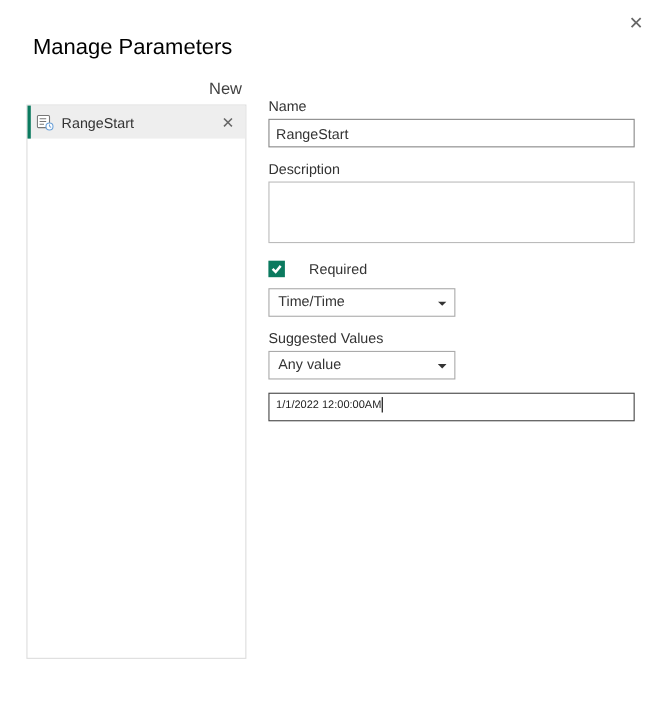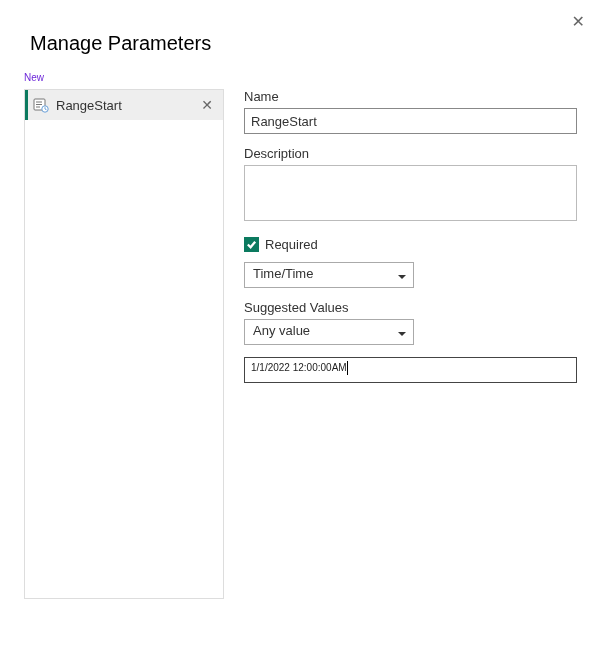--- a/index.html
+++ b/index.html
@@ -2,33 +2,33 @@
 <html><head>
   <meta charset="utf-8">
   <style>
     * { box-sizing: border-box; font-family: 'Segoe UI', Arial, sans-serif; }
     body { margin: 0; padding: 0; background: #fff; width: 601px; height: 651px; position: relative; }
     .dialog { position: relative; width: 601px; height: 651px; padding: 24px; }
     .close-x { position: absolute; top: 14px; right: 16px; color: #666; font-size: 16px; cursor: pointer; line-height: 1; }
     .title { font-size: 20px; color: #000000; font-weight: 400; margin: 8px 0 14px 6px; }
     .body { display: flex; gap: 20px; height: 530px; }
     .sidebar { width: 200px; display: flex; flex-direction: column; }
-    .new-link { color: #6d28d9; font-size: 10px; padding: 3px 4px 6px 0; cursor: pointer; }
+    .new-link { text-align: right; color: #404040; font-size: 15px; padding: 3px 4px 6px 0; cursor: pointer; }
     .param-list { border: 1px solid #ddd; flex: 1; background: #fff; }
     .param-item { display: flex; align-items: center; height: 30px; background: #eee; border-left: 3px solid #0b7a5f; padding: 0 6px 0 4px; gap: 6px; cursor: pointer; }
     .param-icon { width: 18px; height: 18px; display: inline-flex; align-items: center; justify-content: center; }
     .param-icon svg { width: 16px; height: 16px; }
     .param-name { flex: 1; font-size: 13px; color: #333; }
     .item-x { color: #666; font-size: 14px; padding: 0 4px; line-height: 1; cursor: pointer; }
     .form { flex: 1; display: flex; flex-direction: column; padding-top: 20px; }
     .label { font-size: 13px; color: #333; margin-bottom: 4px; }
     .text-input { width: 100%; height: 26px; border: 1px solid #aaa; padding: 3px 6px; font-size: 13px; color: #333; margin-bottom: 12px; }
     .text-input.name-field { border-color: #888; font-size: 13px; }
     .textarea { width: 100%; height: 56px; border: 1px solid #bbb; padding: 4px 6px; font-size: 13px; resize: none; margin-bottom: 16px; }
-    .checkbox-row { display: flex; align-items: center; gap: 6px; margin-bottom: 10px; }
+    .checkbox-row { display: flex; align-items: center; gap: 22px; margin-bottom: 10px; }
     .checkbox { width: 15px; height: 15px; background: #0b7a5f; display: inline-flex; align-items: center; justify-content: center; cursor: pointer; }
     .checkbox svg { width: 11px; height: 11px; stroke: #fff; stroke-width: 2.5; fill: none; }
     .check-label { font-size: 13px; color: #333; }
     .select-wrap { position: relative; width: 170px; margin-bottom: 12px; }
     .select { width: 100%; height: 26px; border: 1px solid #aaa; padding: 3px 22px 3px 8px; font-size: 13px; color: #333; background: #fff; cursor: pointer; }
     .caret { position: absolute; right: 8px; top: 50%; transform: translateY(-50%); pointer-events: none; }
     .caret svg { width: 8px; height: 5px; }
     .current-value { width: 100%; height: 26px; border: 1px solid #444; padding: 3px 6px; font-size: 10px; color: #222; }
     .cursor-bar::after { content: ""; display: inline-block; width: 1px; height: 14px; background: #000; vertical-align: middle; margin-left: 0; }
     .footer { position: absolute; bottom: 20px; right: 24px; display: flex; gap: 10px; }

